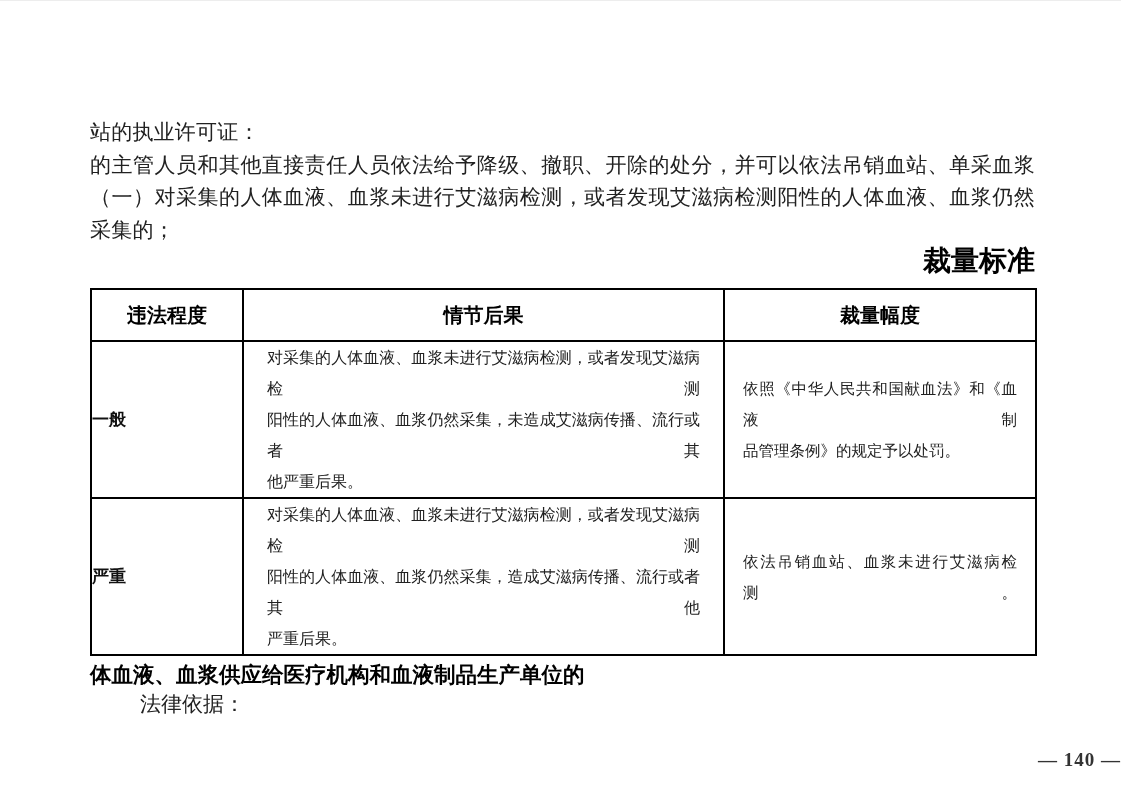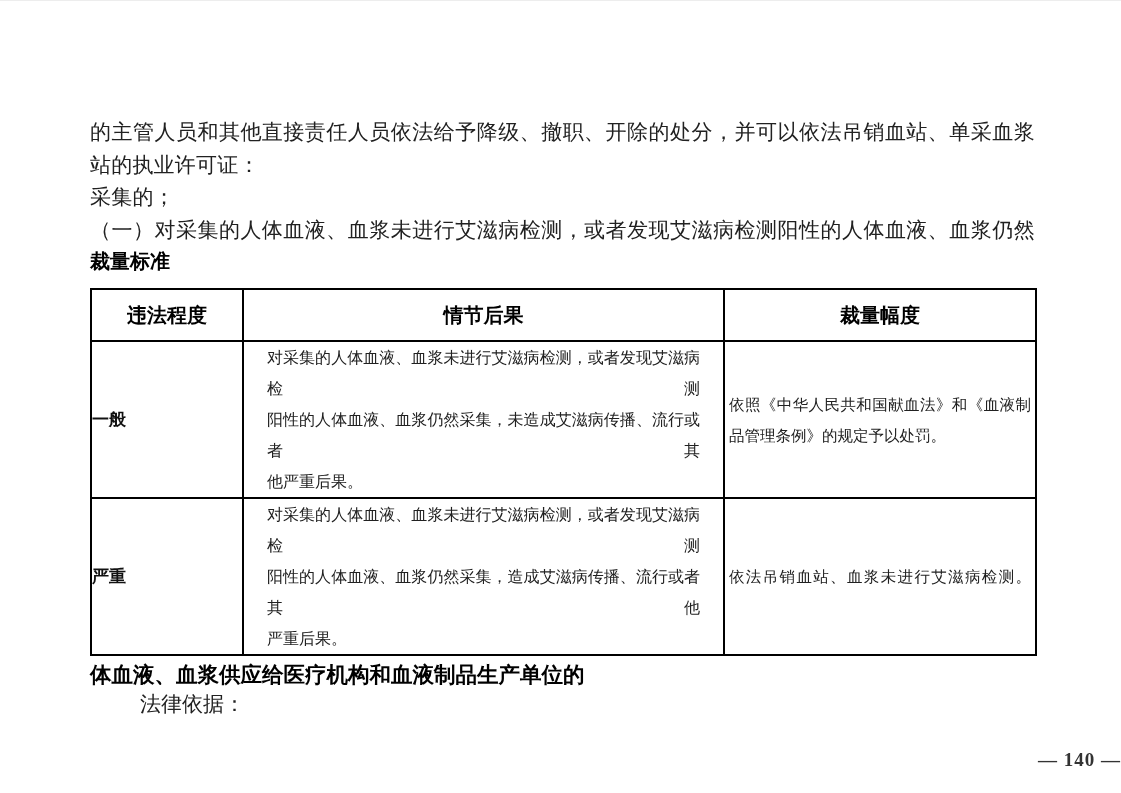--- a/index.html
+++ b/index.html
@@ -37,24 +37,24 @@
     text-align-last: justify;
     text-justify: inter-character;
   }
   
   .section-title {
     margin: 0;
     padding: 0;
     margin-top: 1px;
     height: 28px;
     line-height: 28px;
-    text-align: left;
+    text-align: right;
     font-family: "Liberation Sans", sans-serif;
     font-weight: 700;
-    font-size: 20px;
+    font-size: 28px;
     color: #000000;
   }
   
   table.discretion {
     border-collapse: collapse;
     table-layout: fixed;
     width: 945px;
     margin-top: 13px;
   }
   table.discretion th,
@@ -82,21 +82,21 @@
     font-size: 17px;
     color: #111111;
     padding: 0;
   }
   td.consequence-cell {
     vertical-align: middle;
     padding: 0 23px;
   }
   td.range-cell {
     vertical-align: middle;
-    padding: 0 4px;
+    padding: 0 18px;
   }
   .cell-line {
     font-size: 16px;
     line-height: 31px;
     color: #212121;
     white-space: nowrap;
   }
   .cell-line.jfull { white-space: normal; }
   td.range-cell .cell-line { font-size: 15.5px; }
   
@@ -131,24 +131,24 @@
     letter-spacing: 1px;
     font-weight: bold;
   }
 </style>
 </head>
 <body>
 
 <div class="content">
 
   <div class="intro">
+    <div class="body-line">站的执业许可证：</div>
     <div class="body-line jfull">的主管人员和其他直接责任人员依法给予降级、撤职、开除的处分，并可以依法吊销血站、单采血浆</div>
-    <div class="body-line">站的执业许可证：</div>
+    <div class="body-line jfull">（一）对采集的人体血液、血浆未进行艾滋病检测，或者发现艾滋病检测阳性的人体血液、血浆仍然</div>
     <div class="body-line">采集的；</div>
-    <div class="body-line jfull">（一）对采集的人体血液、血浆未进行艾滋病检测，或者发现艾滋病检测阳性的人体血液、血浆仍然</div>
   </div>
 
   <div class="section-title">裁量标准</div>
 
   <table class="discretion">
     <colgroup>
       <col style="width:152px">
       <col style="width:481px">
       <col style="width:312px">
     </colgroup>

